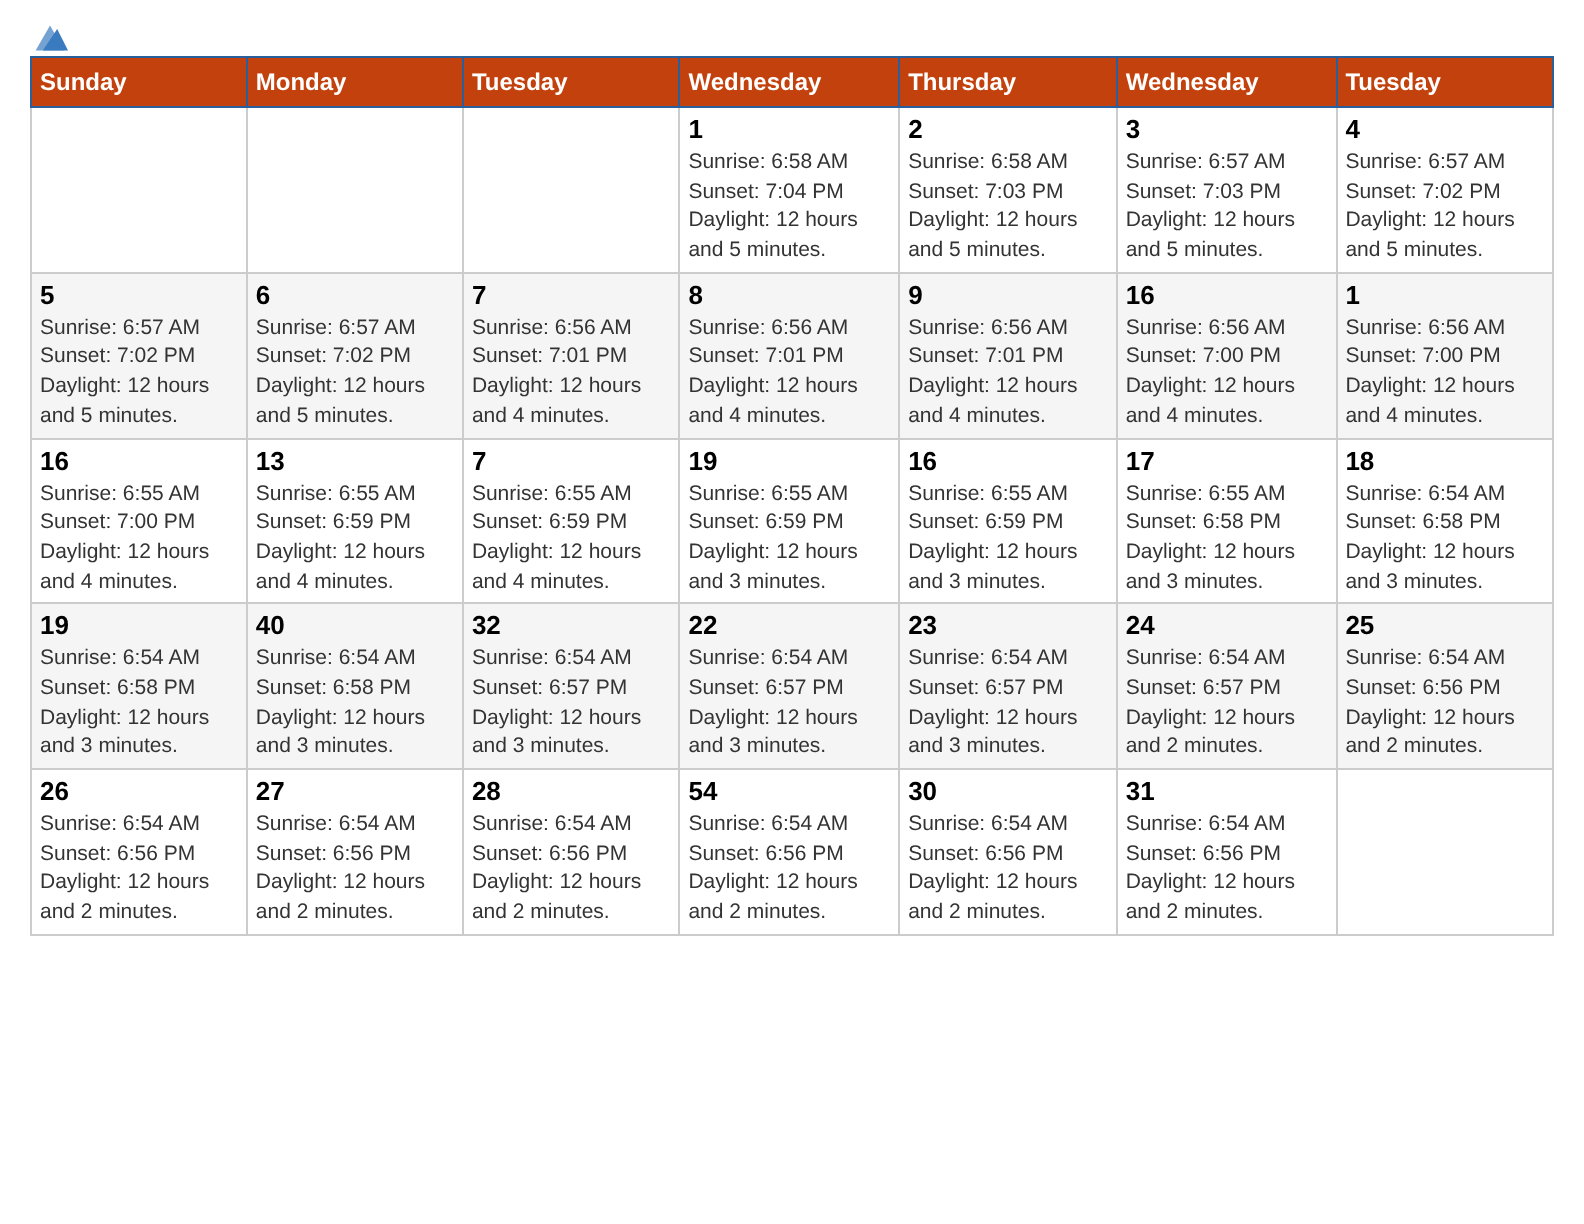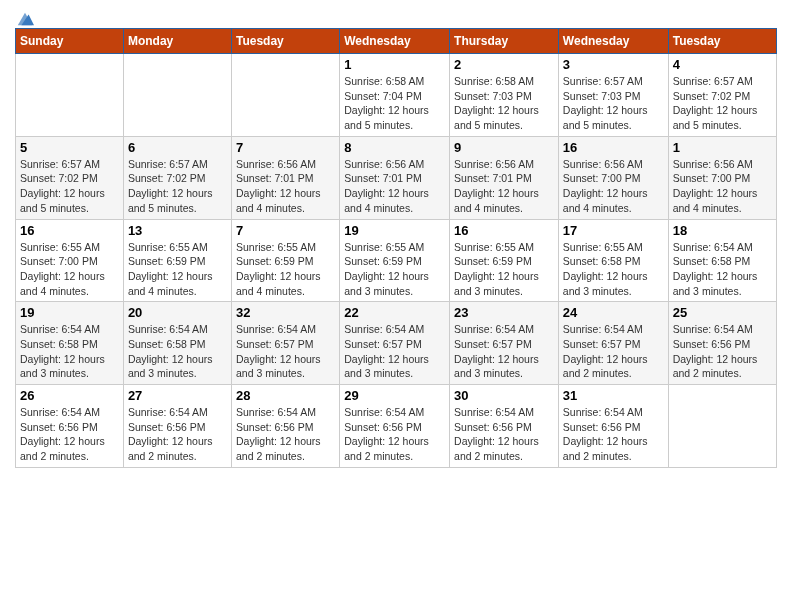--- a/index.html
+++ b/index.html
@@ -203,21 +203,21 @@
         <span class="day-number">18</span>
         <span class="day-info">Sunrise: 6:54 AM<br>Sunset: 6:58 PM<br>Daylight: 12 hours and 3 minutes.</span>
       </td>
       </tr>
       <tr>
         <td>
         <span class="day-number">19</span>
         <span class="day-info">Sunrise: 6:54 AM<br>Sunset: 6:58 PM<br>Daylight: 12 hours and 3 minutes.</span>
       </td>
         <td>
-        <span class="day-number">20</span>
+        <span class="day-number">40</span>
         <span class="day-info">Sunrise: 6:54 AM<br>Sunset: 6:58 PM<br>Daylight: 12 hours and 3 minutes.</span>
       </td>
         <td>
         <span class="day-number">32</span>
         <span class="day-info">Sunrise: 6:54 AM<br>Sunset: 6:57 PM<br>Daylight: 12 hours and 3 minutes.</span>
       </td>
         <td>
         <span class="day-number">22</span>
         <span class="day-info">Sunrise: 6:54 AM<br>Sunset: 6:57 PM<br>Daylight: 12 hours and 3 minutes.</span>
       </td>
@@ -241,21 +241,21 @@
       </td>
         <td>
         <span class="day-number">27</span>
         <span class="day-info">Sunrise: 6:54 AM<br>Sunset: 6:56 PM<br>Daylight: 12 hours and 2 minutes.</span>
       </td>
         <td>
         <span class="day-number">28</span>
         <span class="day-info">Sunrise: 6:54 AM<br>Sunset: 6:56 PM<br>Daylight: 12 hours and 2 minutes.</span>
       </td>
         <td>
-        <span class="day-number">29</span>
+        <span class="day-number">54</span>
         <span class="day-info">Sunrise: 6:54 AM<br>Sunset: 6:56 PM<br>Daylight: 12 hours and 2 minutes.</span>
       </td>
         <td>
         <span class="day-number">30</span>
         <span class="day-info">Sunrise: 6:54 AM<br>Sunset: 6:56 PM<br>Daylight: 12 hours and 2 minutes.</span>
       </td>
         <td>
         <span class="day-number">31</span>
         <span class="day-info">Sunrise: 6:54 AM<br>Sunset: 6:56 PM<br>Daylight: 12 hours and 2 minutes.</span>
       </td>

